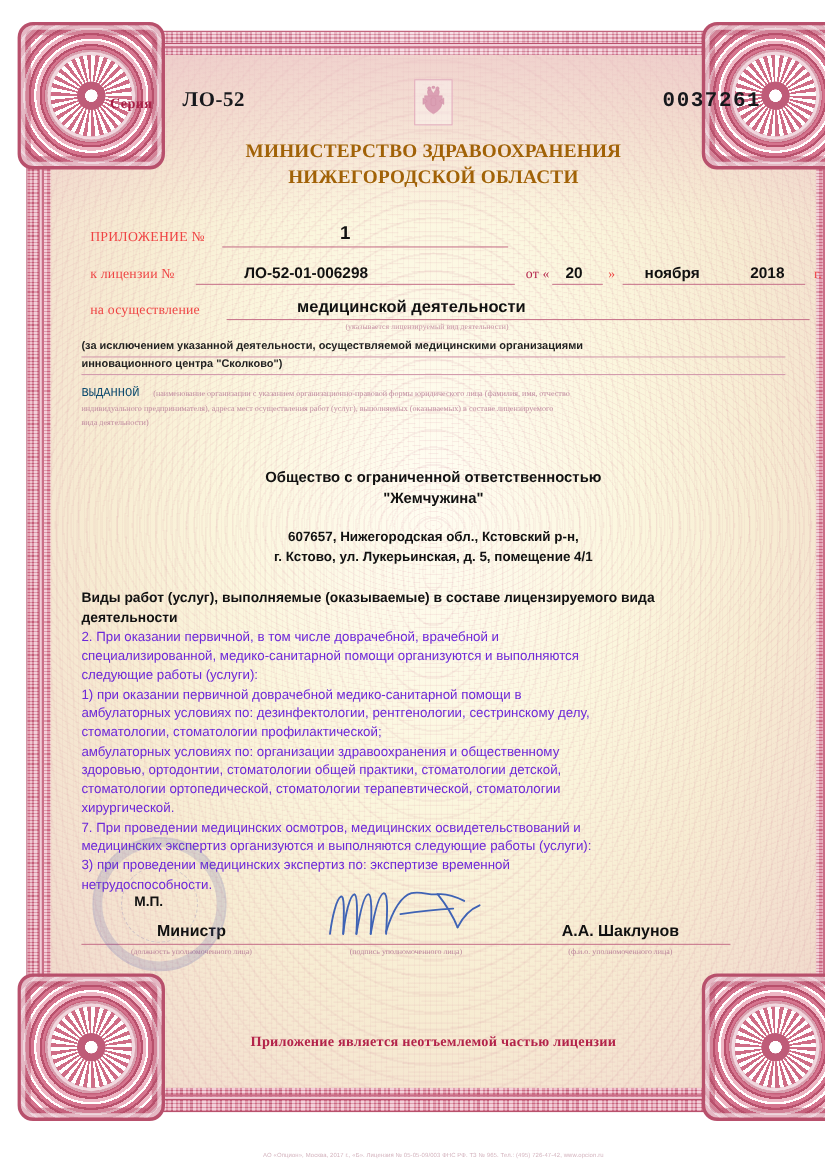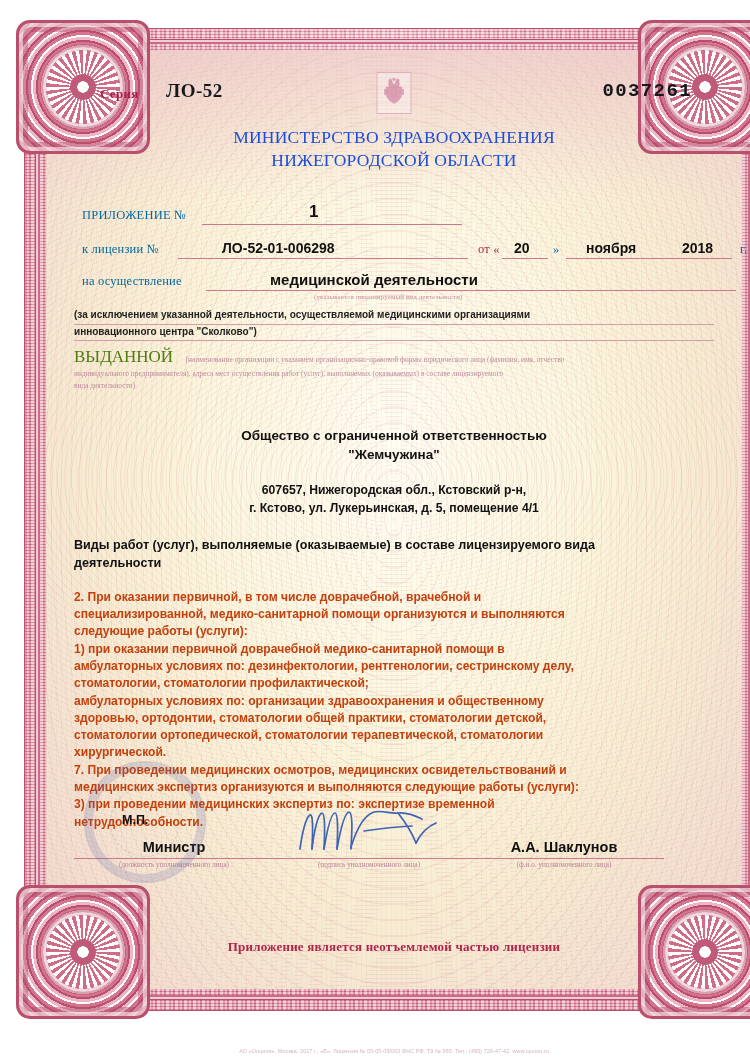--- a/index.html
+++ b/index.html
@@ -102,52 +102,52 @@
 
   .emblem{
     position:absolute;left:50%;top:-6px;transform:translateX(-50%);
     width:33px;height:40px;border:1px solid #e3aebd;background:rgba(255,255,255,.35);
     display:flex;align-items:center;justify-content:center;
   }
   .emblem svg{display:block;}
 
   .ministry{
     text-align:center;margin-top:14px;
-    font-family:"Liberation Serif",serif;font-weight:400;
-    font-size:17.5px;line-height:1.32;color:#1d4ed8;letter-spacing:.2px;
+    font-family:"Liberation Serif",serif;font-weight:700;
+    font-size:17.5px;line-height:1.32;color:#a16207;letter-spacing:.2px;
   }
 
   
   .fields{margin-top:26px;}
   .fl{position:relative;height:30px;}
   .fl .lbl{position:absolute;left:0;bottom:5px;font-family:"Liberation Serif",serif;
-    font-size:12.5px;color:#0369a1;letter-spacing:.2px;}
+    font-size:12.5px;color:#ef4444;letter-spacing:.2px;}
   .fl .rule{position:absolute;bottom:3px;height:1px;background:#c9788e;}
   .fl .val{position:absolute;bottom:6px;font-weight:700;font-size:14px;color:#111;}
   .fl .val.big{font-size:17px;}
   .fl .tiny{position:absolute;bottom:-8px;font-family:"Liberation Serif",serif;
     font-size:7px;color:#c58fa2;letter-spacing:.1px;}
 
   .excl{
     margin-top:14px;font-size:10px;line-height:1.44;font-weight:700;color:#1f1f1f;
   }
   .excl .u{display:block;border-bottom:1px solid #d39cad;padding-bottom:1px;}
 
   .issued{margin-top:6px;position:relative;}
-  .issued .word{font-family:Liberation Serif, serif;font-size:17px;color:#4d7c0f;}
+  .issued .word{font-family:Liberation Mono, monospace;font-size:11px;color:#0c4a6e;}
   .issued .note{font-family:"Liberation Serif",serif;font-size:7.4px;color:#c08ba0;
     line-height:1.5;display:inline;}
   .issued .note-block{font-family:"Liberation Serif",serif;font-size:7.4px;color:#c08ba0;
     line-height:1.55;margin-top:1px;}
 
   .org{text-align:center;margin-top:34px;font-weight:700;font-size:13.5px;line-height:1.45;color:#111;}
   .addr{text-align:center;margin-top:16px;font-weight:700;font-size:12.2px;line-height:1.48;color:#111;}
 
   .works-title{margin-top:20px;font-weight:700;font-size:12.6px;line-height:1.42;color:#111;}
-  .works-body{margin-top:16px;font-weight:700;font-size:12.1px;line-height:1.43;color:#c2410c;}
+  .works-body{font-weight:400;font-size:12.1px;line-height:1.43;color:#6d28d9;}
   .works-body p{margin:0;}
 
   
   .sig{position:absolute;left:0;right:0;bottom:92px;}
   .sig-row{display:flex;align-items:flex-end;height:30px;}
   .sig-cell{position:relative;}
   .sig-cell .nm{font-weight:700;font-size:14.5px;color:#111;text-align:center;}
   .sig-cell .rule{height:1px;background:#c9788e;margin-top:3px;}
   .sig-cell .cap{font-family:"Liberation Serif",serif;font-size:7.2px;color:#b9829a;
     text-align:center;margin-top:2px;}

